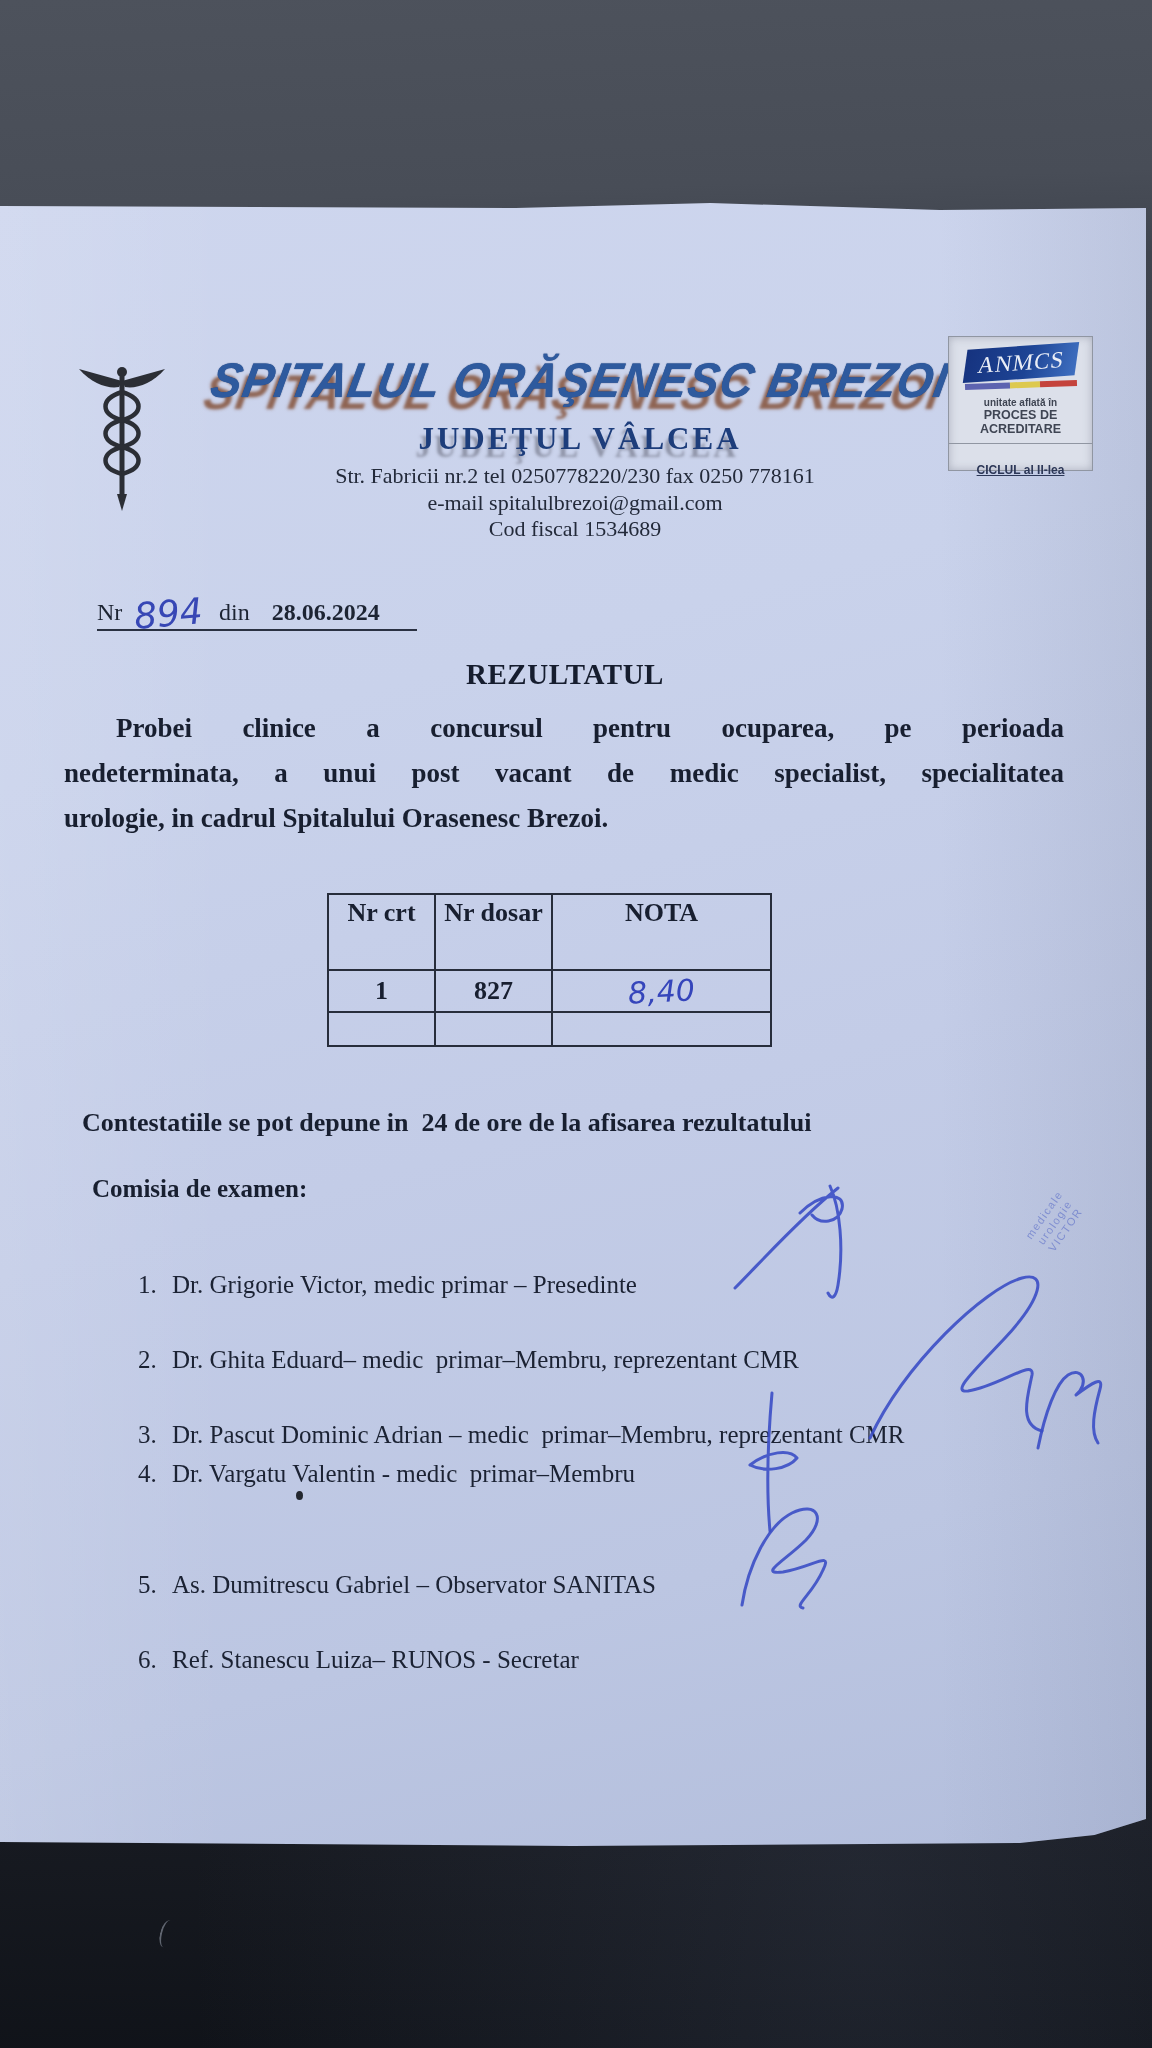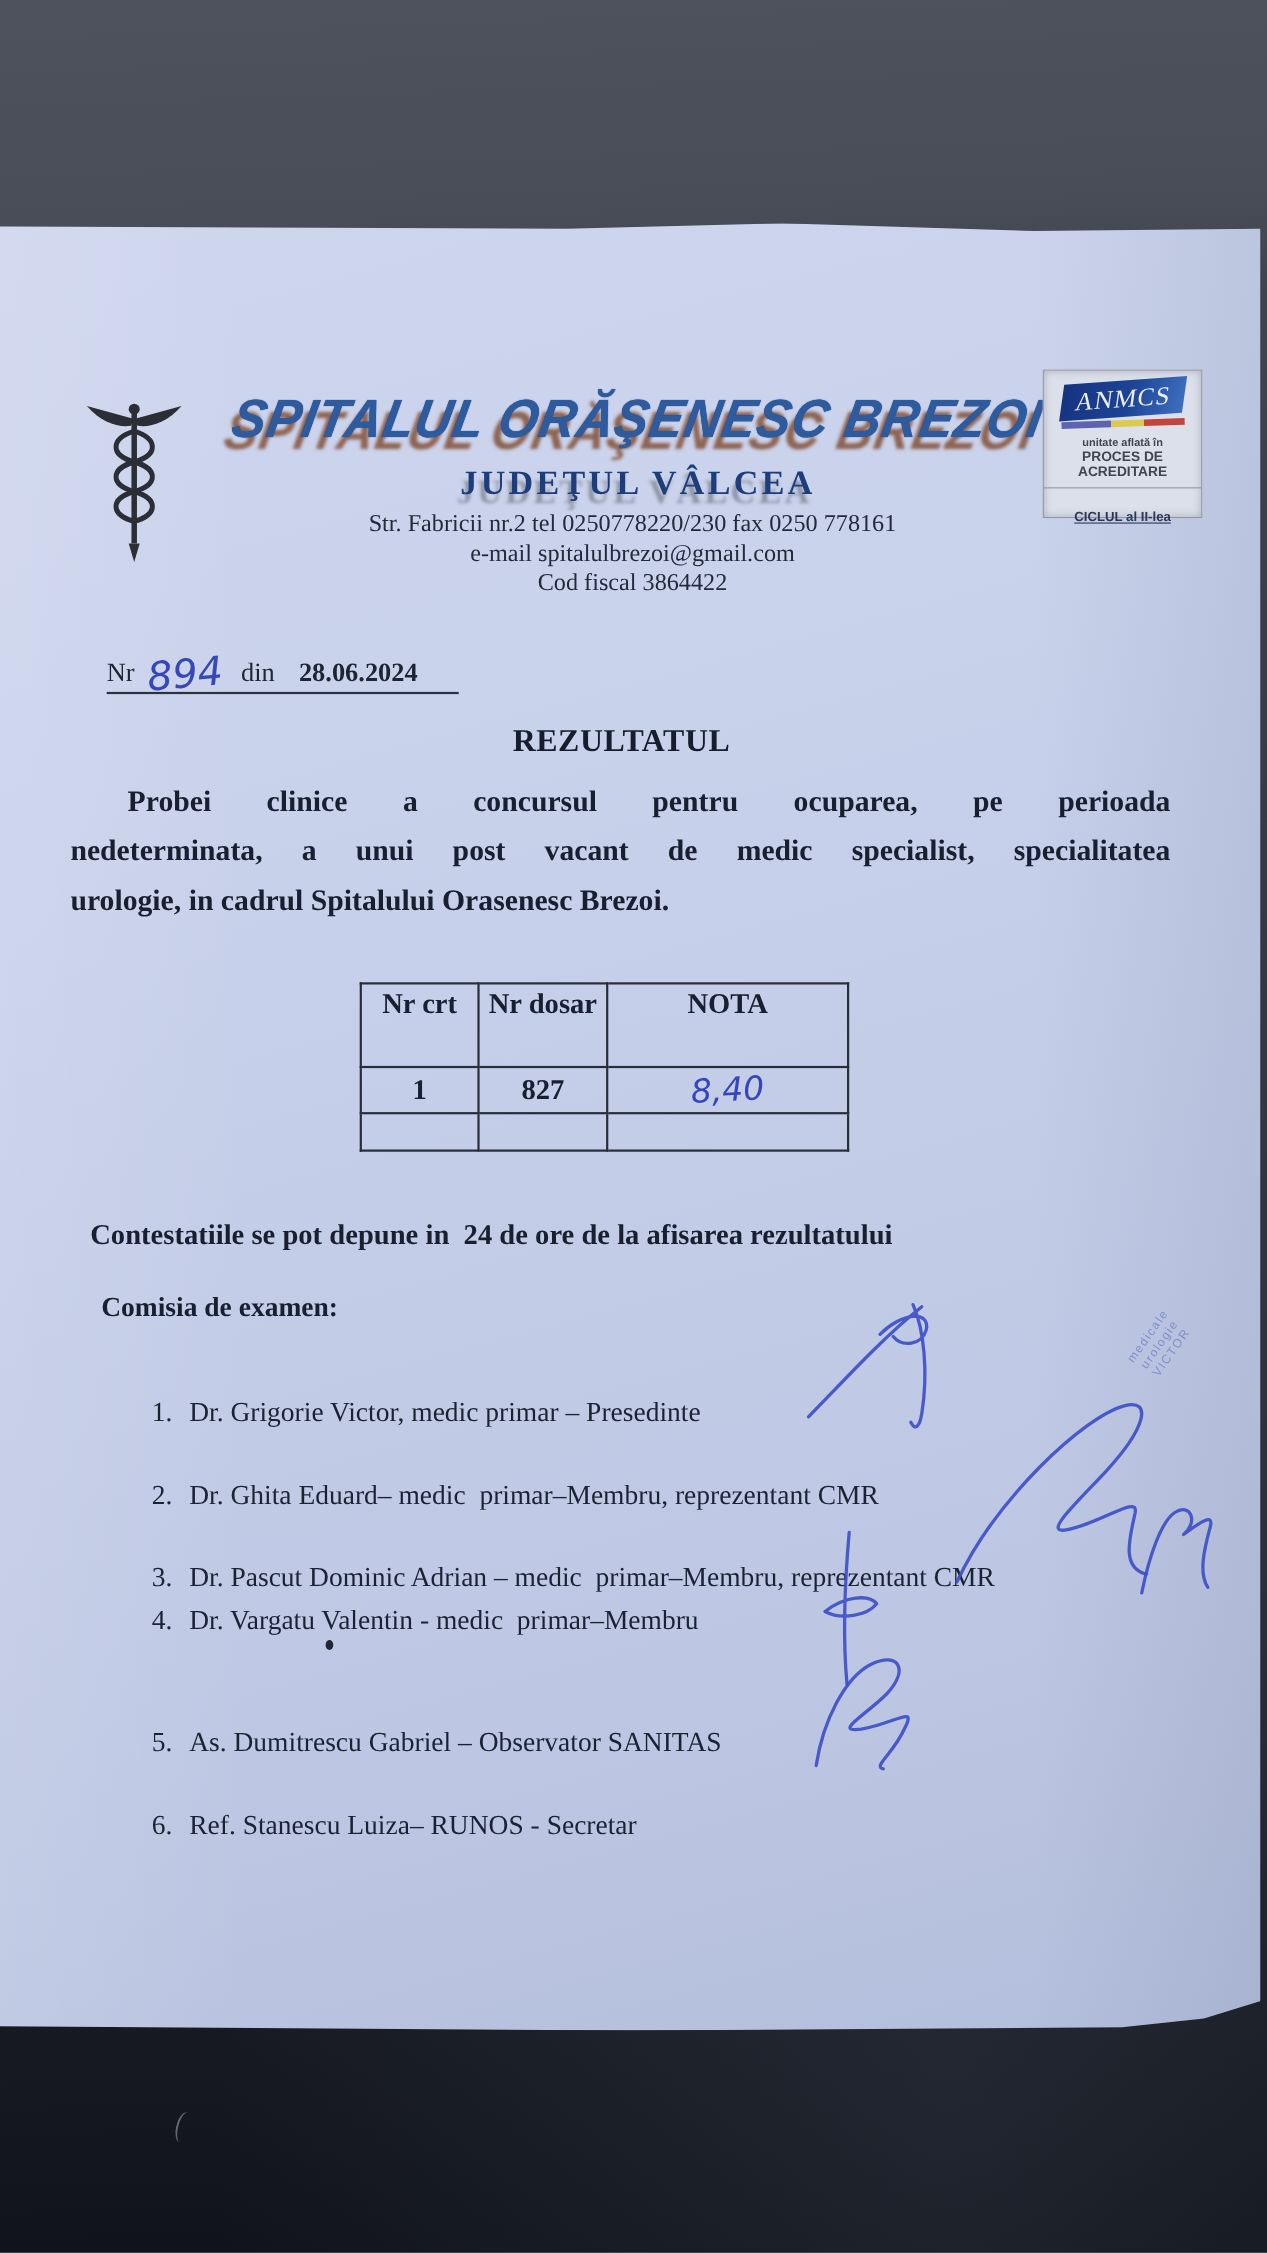--- a/index.html
+++ b/index.html
@@ -117,21 +117,21 @@
     <g fill="none" stroke="#2b2e35" stroke-width="4.5">
       <path d="M50 30 C28 37 28 52 50 58 C72 64 72 79 50 85 C28 91 28 106 50 112"></path>
       <path d="M50 30 C72 37 72 52 50 58 C28 64 28 79 50 85 C72 91 72 106 50 112"></path>
     </g>
   </svg>
 
   <div class="abs hospital-name">SPITALUL ORĂŞENESC BREZOI</div>
   <div class="abs county">JUDEŢUL VÂLCEA</div>
   <div class="abs addr addr1">Str. Fabricii nr.2 tel 0250778220/230 fax 0250 778161</div>
   <div class="abs addr addr2">e-mail spitalulbrezoi@gmail.com</div>
-  <div class="abs addr addr3">Cod fiscal 3864422</div>
+  <div class="abs addr addr3">Cod fiscal 1534689</div>
 
   <div class="abs anmcs">
     <div class="anmcs-banner">ANMCS</div>
     <div class="anmcs-stripe">
       <i style="width:40%;background:#5d63b0;"></i>
         <i style="width:27%;background:#ddc94e;"></i>
         <i style="width:33%;background:#c4433c;"></i>
     </div>
     <div class="anmcs-l1">unitate aflată în</div>
     <div class="anmcs-l2">PROCES DE ACREDITARE</div>

